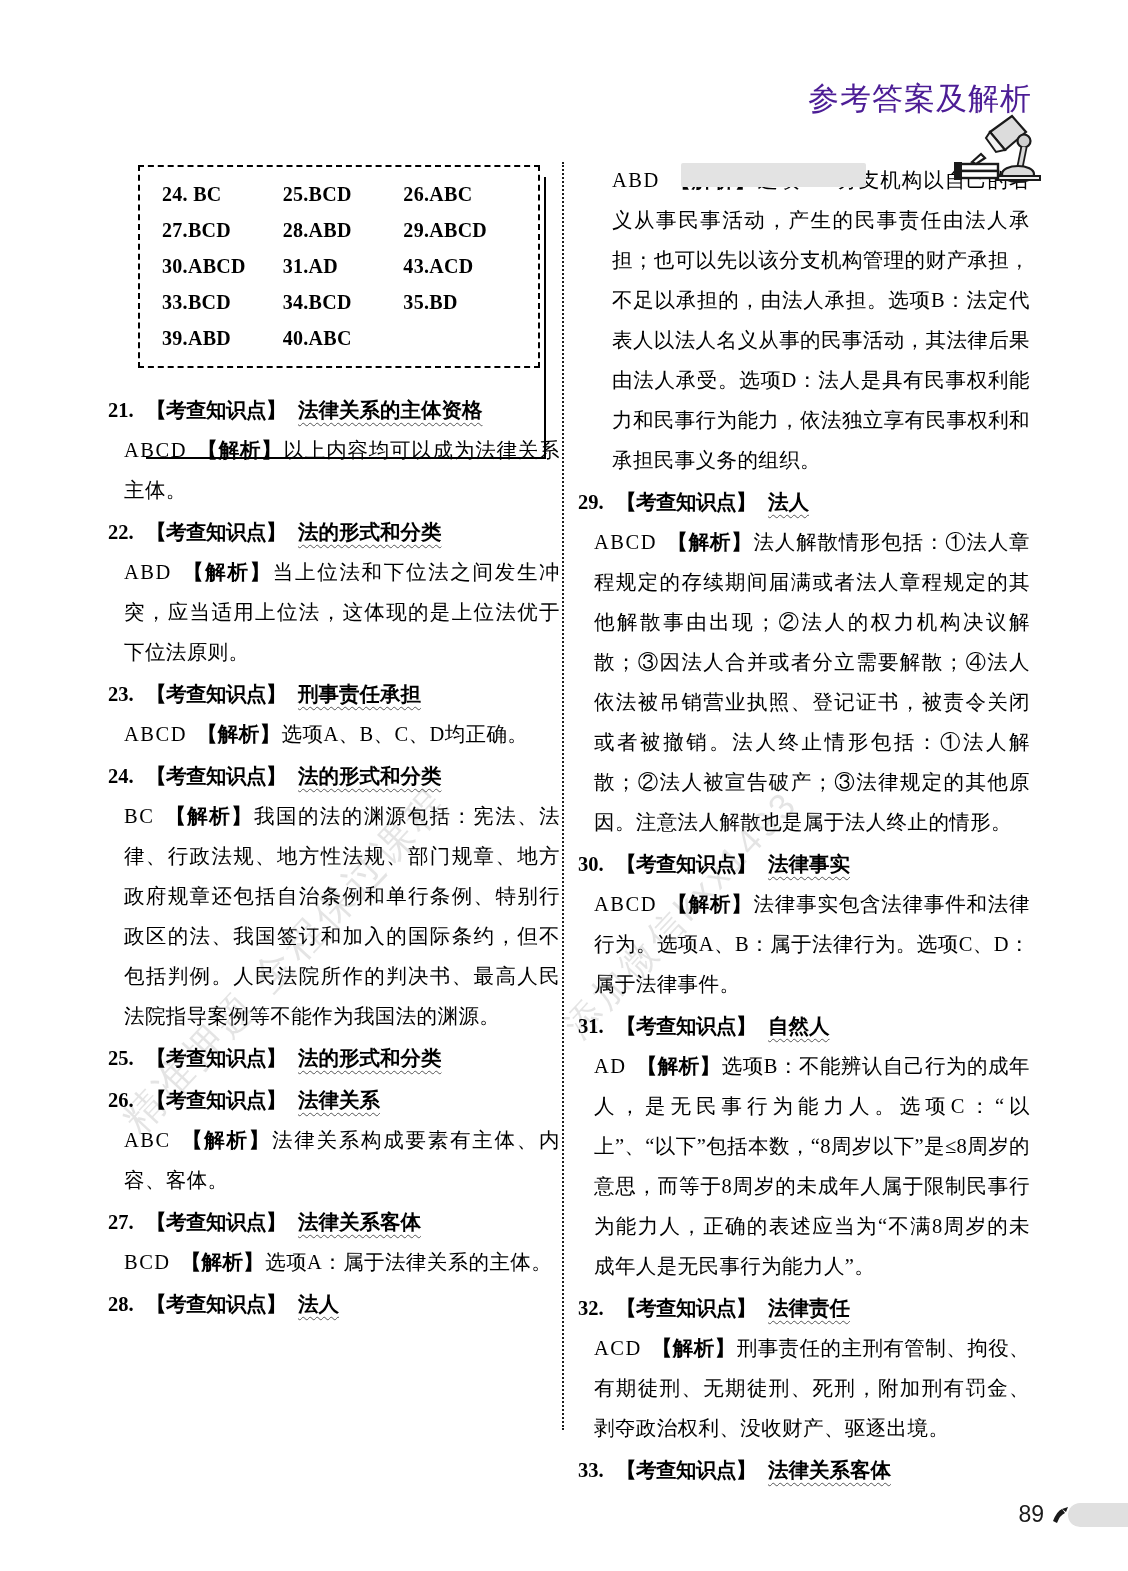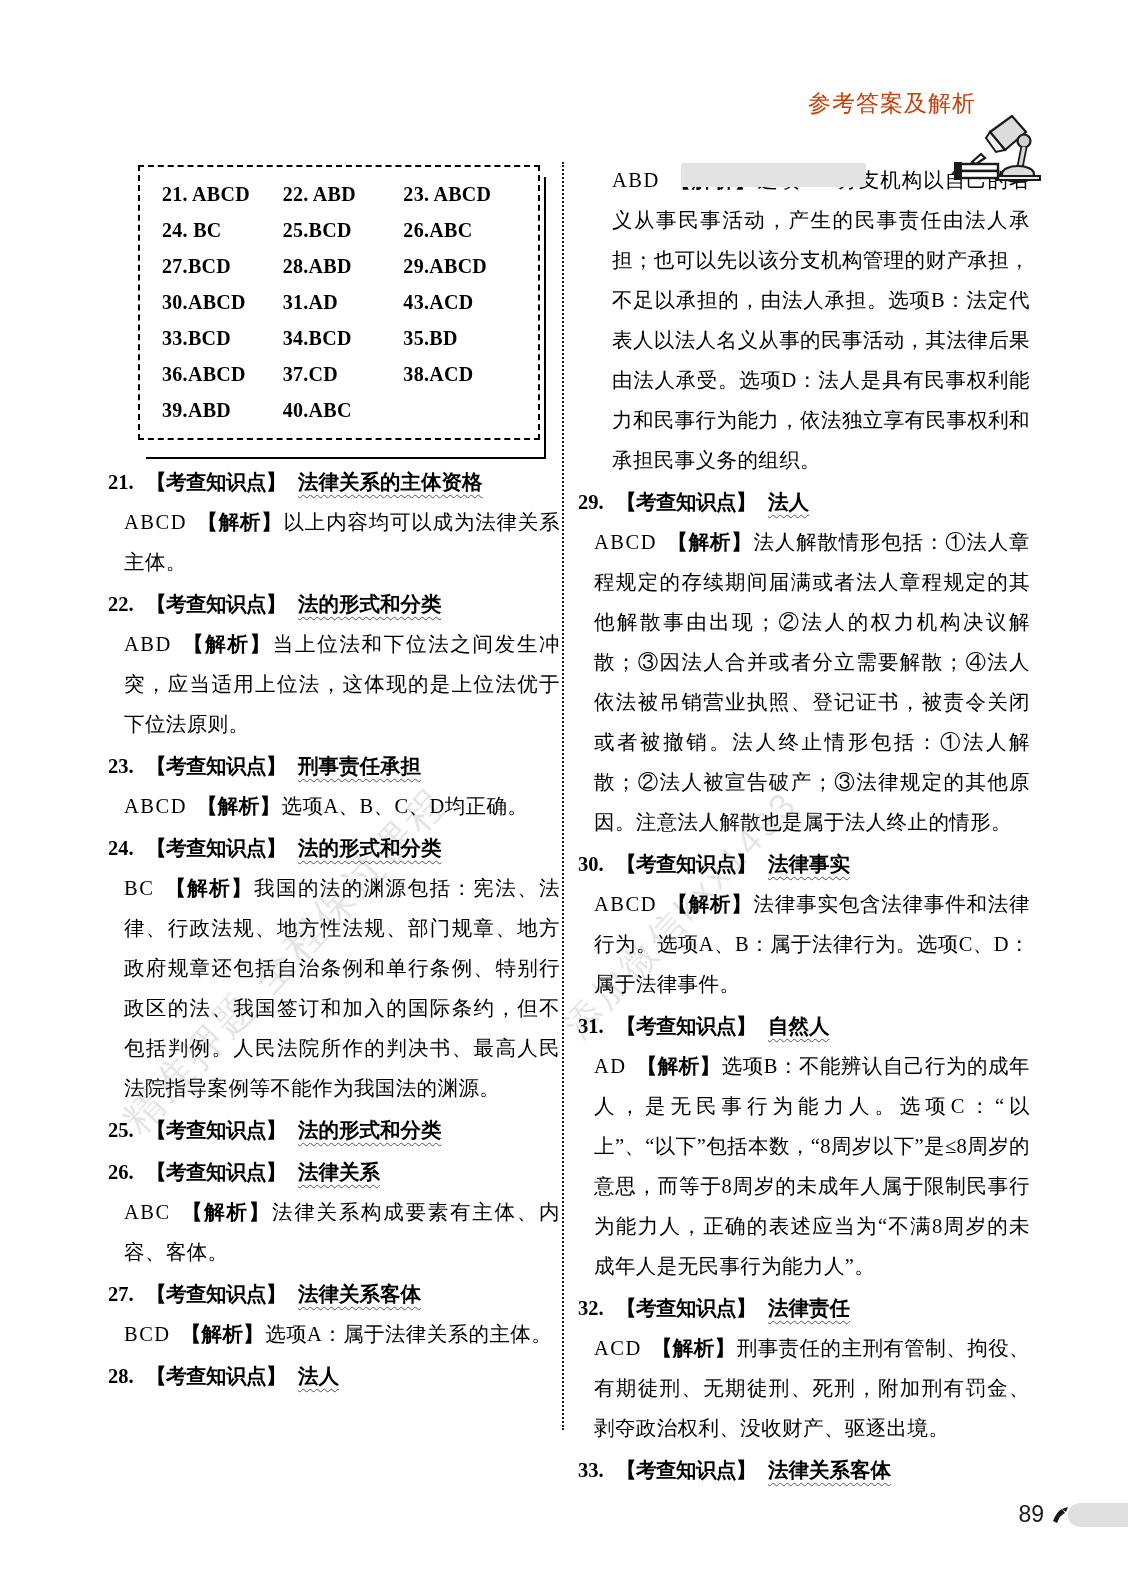--- a/index.html
+++ b/index.html
@@ -58,24 +58,24 @@
     left: 681px;
     top: 103px;
     width: 185px;
     height: 24px;
     background: #e3e3e3;
     border-radius: 2px;
   }
   .header-title {
     position: absolute;
     left: 808px;
-    top: 28px;
+    top: 18px;
     font-family: "Liberation Sans", sans-serif;
-    font-size: 23px;
-    color: #c2410c;
+    font-size: 31px;
+    color: #4c1d95;
     letter-spacing: 1px;
     white-space: nowrap;
   }
   .header-lamp {
     position: absolute;
     left: 950px;
     top: 52px;
   }
 
   
@@ -243,25 +243,20 @@
     </div>
   </div>
 
   <div class="col-divider"></div>
 
   <div class="col col-left">
 
     <div class="answerbox-wrap">
       <div class="answerbox-shadow"></div>
       <div class="answerbox">
-        <div class="answer-row">
-          <span class="answer-cell">21. ABCD</span>
-          <span class="answer-cell">22. ABD</span>
-          <span class="answer-cell">23. ABCD</span>
-        </div>
         <div class="answer-row">
           <span class="answer-cell">24. BC</span>
           <span class="answer-cell">25.BCD</span>
           <span class="answer-cell">26.ABC</span>
         </div>
         <div class="answer-row">
           <span class="answer-cell">27.BCD</span>
           <span class="answer-cell">28.ABD</span>
           <span class="answer-cell">29.ABCD</span>
         </div>
@@ -269,25 +264,20 @@
           <span class="answer-cell">30.ABCD</span>
           <span class="answer-cell">31.AD</span>
           <span class="answer-cell">43.ACD</span>
         </div>
         <div class="answer-row">
           <span class="answer-cell">33.BCD</span>
           <span class="answer-cell">34.BCD</span>
           <span class="answer-cell">35.BD</span>
         </div>
         <div class="answer-row">
-          <span class="answer-cell">36.ABCD</span>
-          <span class="answer-cell">37.CD</span>
-          <span class="answer-cell">38.ACD</span>
-        </div>
-        <div class="answer-row">
           <span class="answer-cell">39.ABD</span>
           <span class="answer-cell">40.ABC</span>
           <span class="answer-cell"></span>
         </div>
       </div>
     </div>
 
     <div style="height:22px"></div>
 
     <div class="entry">

